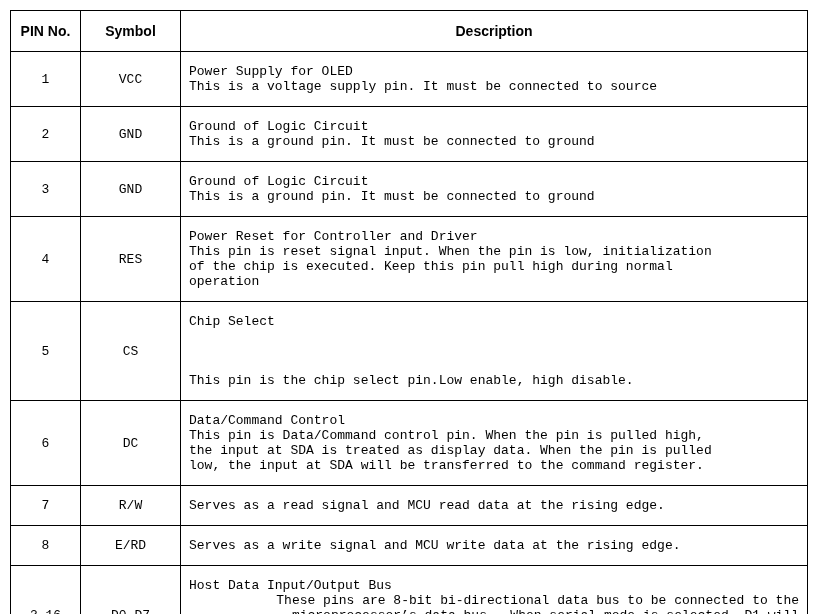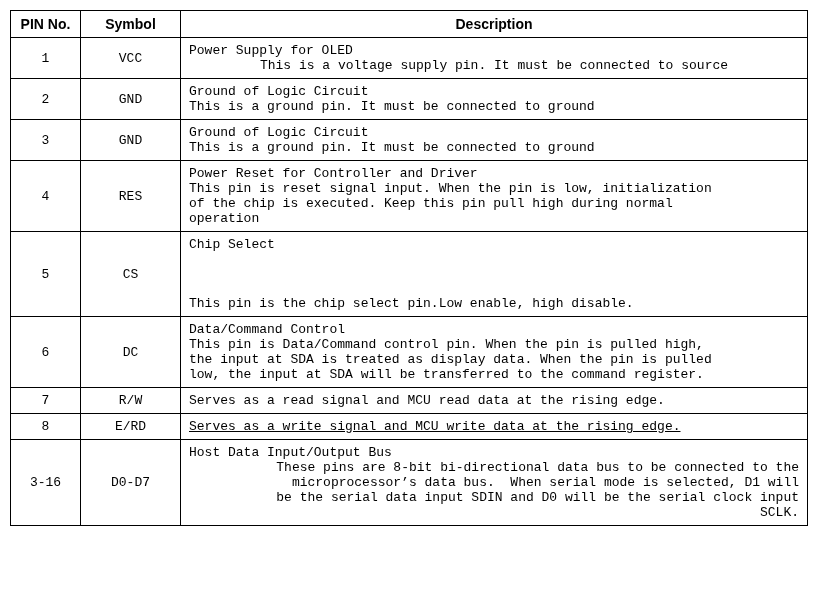--- a/index.html
+++ b/index.html
@@ -15,21 +15,21 @@
       width: 818px;
       min-height: 614px;
     }
     table {
       width: 100%;
       border-collapse: collapse;
       table-layout: fixed;
     }
     th, td {
       border: 1px solid #000;
-      padding: 5px 8px;
+      padding: 12px 8px;
       vertical-align: middle;
     }
     th {
       text-align: center;
       font-weight: bold;
       font-family: Arial, sans-serif;
       font-size: 14px;
     }
     td.pin-no {
       text-align: center;
@@ -69,21 +69,21 @@
       <th>Symbol</th>
       <th>Description</th>
     </tr>
   </thead>
   <tbody id="table-body">
   <tr>
         <td class="pin-no">1</td>
         <td class="symbol">VCC</td>
         <td class="description">
           <span class="desc-title">Power Supply for OLED</span>
-          <span class="desc-body" style="white-space: pre-wrap; text-align: center;">This is a voltage supply pin. It must be connected to source</span>
+          <span class="desc-body" style="white-space: pre-wrap;">This is a voltage supply pin. It must be connected to source</span>
         </td>
       </tr>
       <tr>
         <td class="pin-no">2</td>
         <td class="symbol">GND</td>
         <td class="description">
           <span class="desc-title">Ground of Logic Circuit</span>
           <span class="desc-body" style="white-space: pre-wrap;">This is a ground pin. It must be connected to ground</span>
         </td>
       </tr>
@@ -127,21 +127,21 @@
         <td class="pin-no">7</td>
         <td class="symbol">R/W</td>
         <td class="description">
           <span class="desc-body" style="white-space: pre-wrap;">Serves as a read signal and MCU read data at the rising edge.</span>
         </td>
       </tr>
       <tr>
         <td class="pin-no">8</td>
         <td class="symbol">E/RD</td>
         <td class="description">
-          <span class="desc-body" style="white-space: pre-wrap; text-decoration: underline;">Serves as a write signal and MCU write data at the rising edge.</span>
+          <span class="desc-body" style="white-space: pre-wrap;">Serves as a write signal and MCU write data at the rising edge.</span>
         </td>
       </tr>
       <tr>
         <td class="pin-no">3-16</td>
         <td class="symbol">D0-D7</td>
         <td class="description">
           <span class="desc-title">Host Data Input/Output Bus</span>
           <span class="desc-body" style="white-space: pre-wrap; text-align: right;">These pins are 8-bit bi-directional data bus to be connected to the
 microprocessor’s data bus.  When serial mode is selected, D1 will
 be the serial data input SDIN and D0 will be the serial clock input

